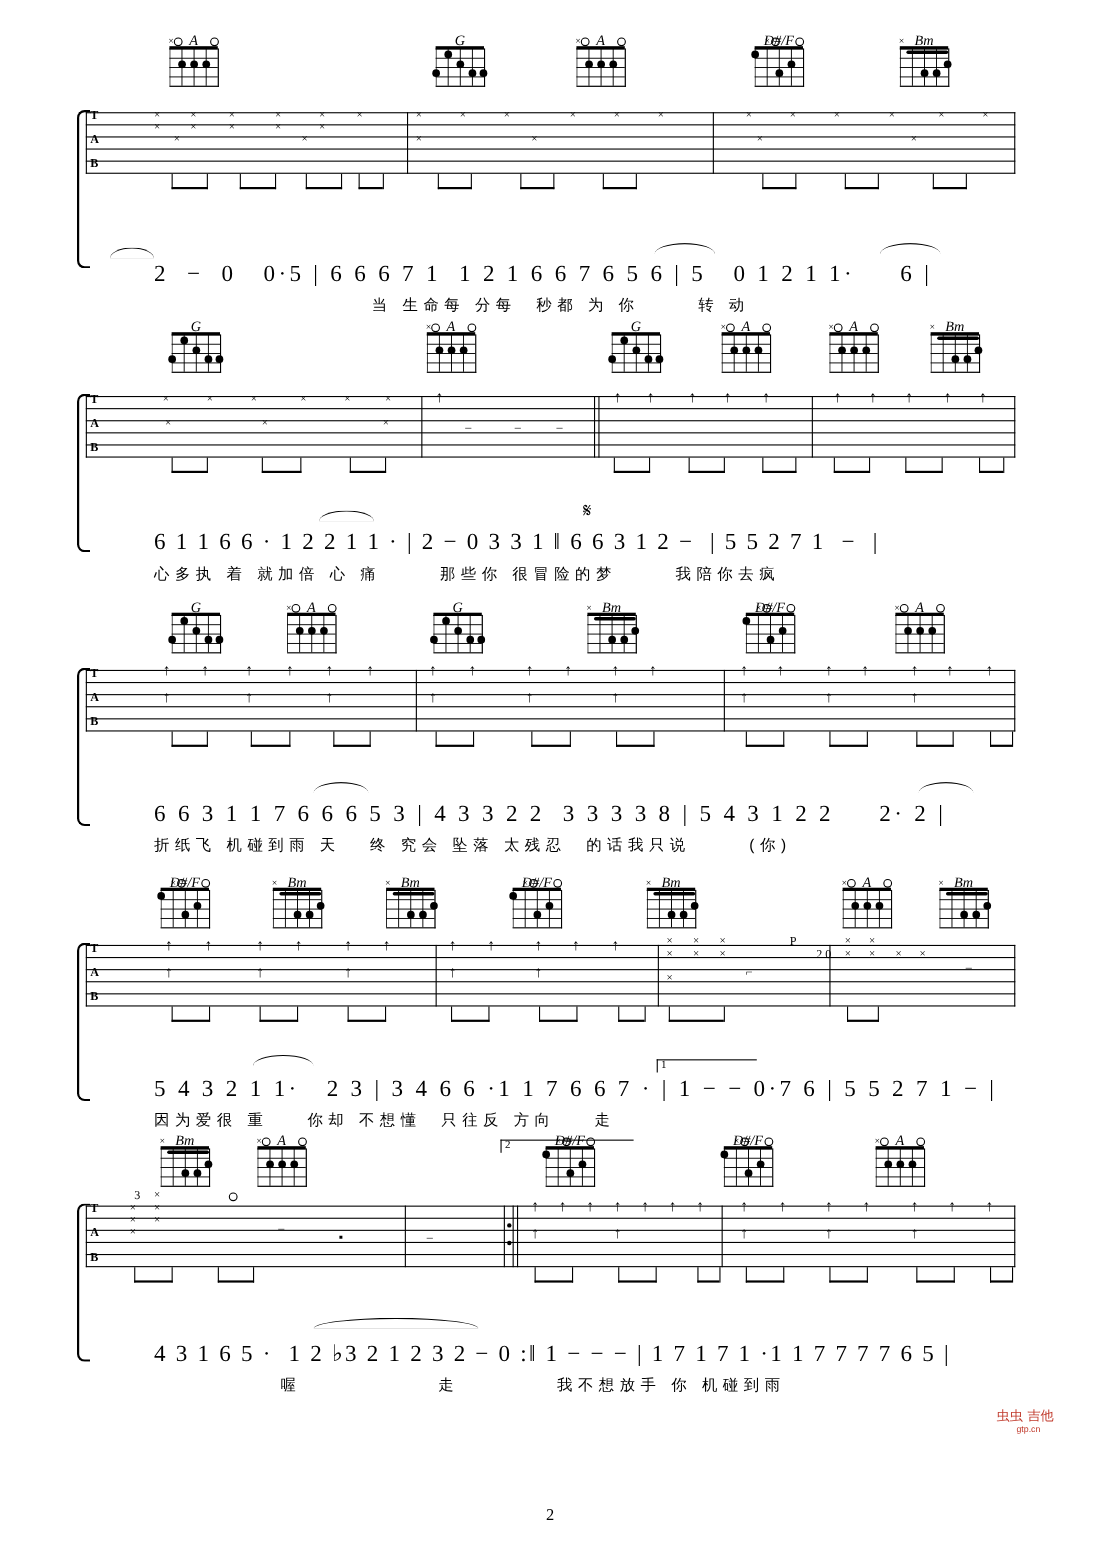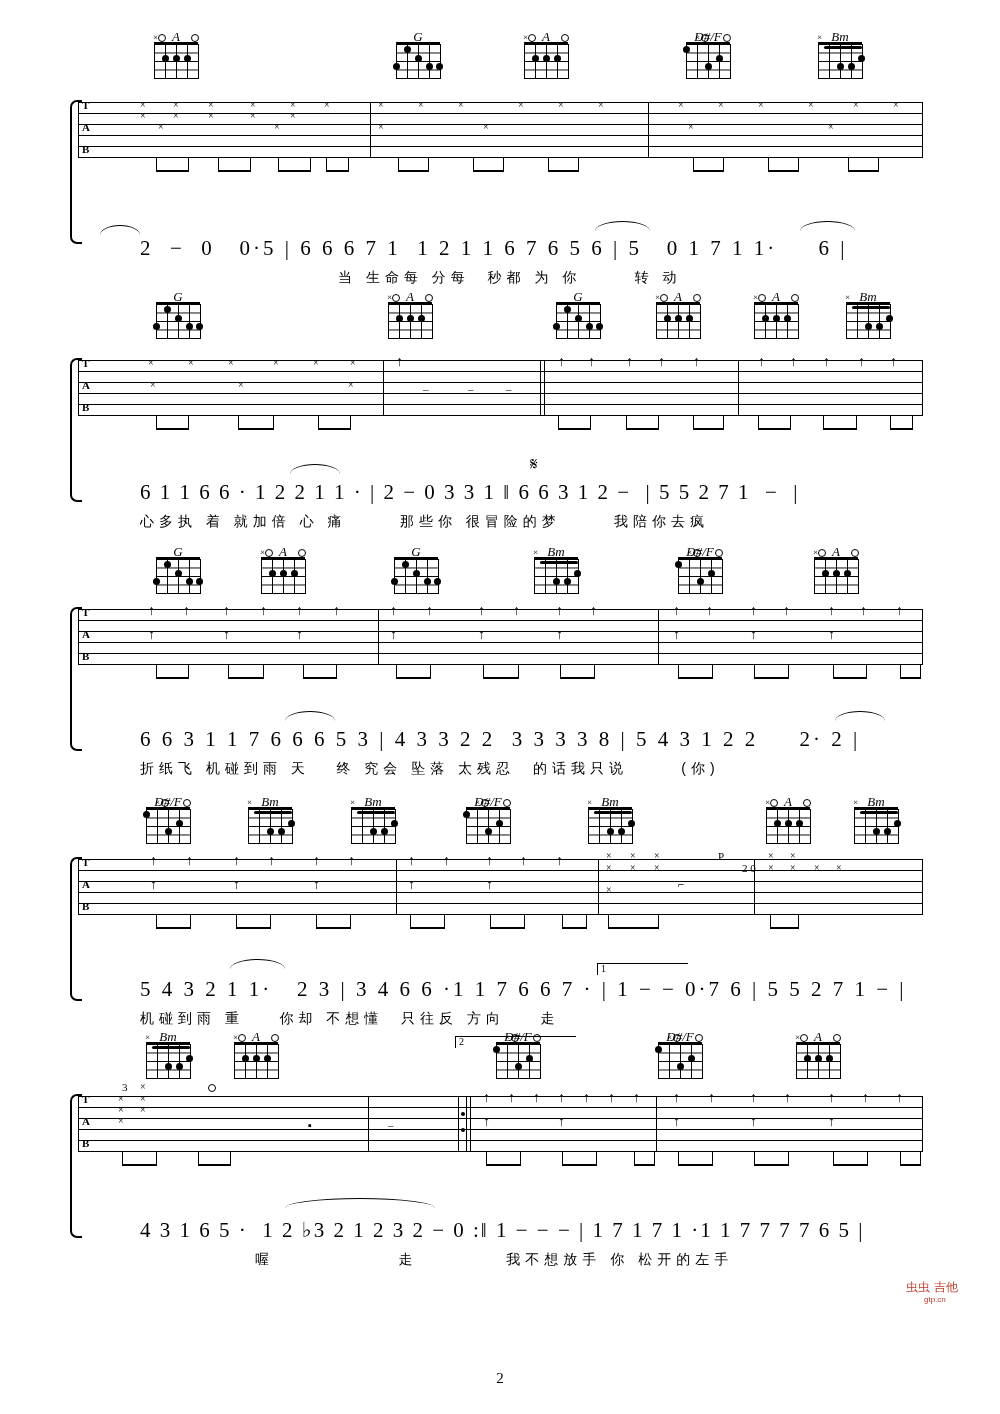--- a/index.html
+++ b/index.html
@@ -200,21 +200,21 @@
       <div class="beam" style="left:690px;top:68px;width:31px;"></div>
       <div class="stem" style="left:770px;top:56px;height:14px;"></div>
       <div class="stem" style="left:800px;top:56px;height:14px;"></div>
       <div class="beam" style="left:770px;top:68px;width:31px;"></div>
     </div>
 
     <div class="melody" style="top:195px;">
       <div class="slur" style="left:100px;top:0px;width:40px;"></div>
       <div class="slur" style="left:595px;top:-4px;width:55px;"></div>
       <div class="slur" style="left:800px;top:-4px;width:55px;"></div>
-      <div class="mel" style="left:140px;top:13px;letter-spacing:3px;">2  −  0   0·5 | 6 6 6 7 1  1 2 1 1 6 7 6 5 6 | 5   0 1 7 1 1·     6 |</div>
+      <div class="mel" style="left:140px;top:13px;letter-spacing:3px;">2  −  0   0·5 | 6 6 6 7 1  1 2 1 6 6 7 6 5 6 | 5   0 1 2 1 1·     6 |</div>
       <div class="lyr" style="left:338px;top:45px;letter-spacing:5px;">当 生命每 分每  秒都 为 你      转 动</div>
     </div>
   </div>
 
   <div class="system" style="top:290px;height:250px;">
     <div class="chords">
       <div class="chord" style="left:150px;top:0;">
         <div class="cname">G</div>
         <div class="grid">
           <div class="gridbox"></div>
@@ -698,21 +698,21 @@
       <div class="stem" style="left:720px;top:56px;height:14px;"></div>
       <div class="beam" style="left:692px;top:68px;width:29px;"></div>
     </div>
 
     <div class="melody" style="top:172px;">
       <div class="slur" style="left:230px;top:-8px;width:55px;"></div>
       <div style="position:absolute;left:597px;top:-4px;width:90px;border-top:1px solid #000;border-left:1px solid #000;height:11px;">
         <span style="position:absolute;left:3px;top:-1px;font-size:10px;">1</span>
       </div>
       <div class="mel" style="left:140px;top:12px;letter-spacing:3px;">5 4 3 2 1 1·   2 3 | 3 4 6 6 ·1 1 7 6 6 7 · | 1 − − 0·7 6 | 5 5 2 7 1 − |</div>
-      <div class="lyr" style="left:140px;top:44px;letter-spacing:5px;">机碰到雨 重    你却 不想懂  只往反 方向    走</div>
+      <div class="lyr" style="left:140px;top:44px;letter-spacing:5px;">因为爱很 重    你却 不想懂  只往反 方向    走</div>
     </div>
   </div>
 
   <div class="system" style="top:1030px;height:260px;">
     <div class="chords">
       <div class="chord" style="left:140px;top:0;">
         <div class="cname">Bm</div>
         <div class="grid">
           <div class="gridbox"></div>
             <div class="nut"></div>
@@ -857,21 +857,21 @@
       <div class="stem" style="left:789px;top:56px;height:14px;"></div>
       <div class="beam" style="left:755px;top:68px;width:35px;"></div>
       <div class="stem" style="left:822px;top:56px;height:14px;"></div>
       <div class="beam" style="left:822px;top:68px;width:20px;"></div>
       <div class="stem" style="left:842px;top:56px;height:14px;"></div>
     </div>
 
     <div class="melody" style="top:180px;">
       <div class="slur" style="left:285px;top:-12px;width:150px;"></div>
       <div class="mel" style="left:140px;top:10px;letter-spacing:2px;">4 3 1 6 5 ·  1 2 ♭3 2 1 2 3 2 − 0 :‖ 1 − − − | 1 7 1 7 1 ·1 1 7 7 7 7 6 5 |</div>
-      <div class="lyr" style="left:255px;top:42px;letter-spacing:5px;">喔              走          我不想放手 你 松开的左手</div>
+      <div class="lyr" style="left:255px;top:42px;letter-spacing:5px;">喔              走          我不想放手 你 机碰到雨</div>
     </div>
   </div>
 
   <div class="wmbox" style="top:1278px;">
     <svg width="78" height="26" viewBox="0 0 78 26" xmlns="http://www.w3.org/2000/svg">
       <text x="0" y="13" font-family="Liberation Sans, sans-serif" font-size="12" fill="#c0392b">虫虫</text>
       <text x="28" y="13" font-family="Liberation Sans, sans-serif" font-size="12" fill="#c0392b">吉他</text>
       <text x="18" y="24" font-family="Liberation Sans, sans-serif" font-size="8" fill="#c0392b">gtp.cn</text>
     </svg>
   </div>

